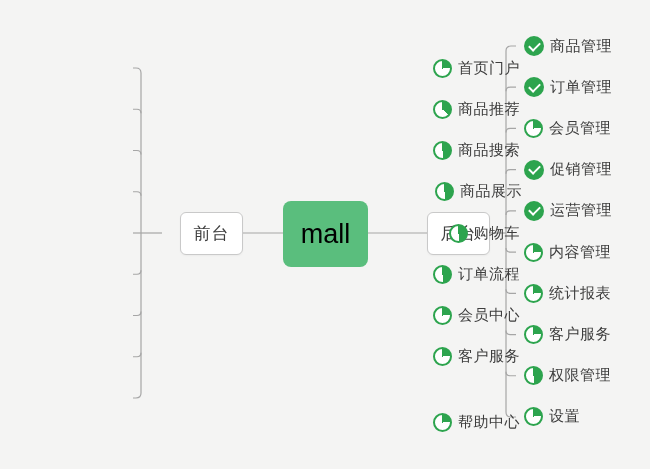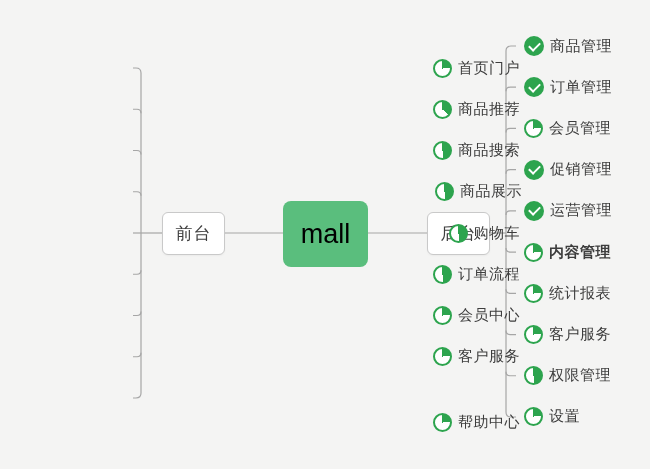--- a/index.html
+++ b/index.html
@@ -46,21 +46,21 @@
       <path d="M 516 252.1 L 510 252.1 Q 506 252.1 506 248.1" fill="none" stroke="#a6a6a6" stroke-width="1.2"></path>
       <path d="M 516 293.32 L 510 293.32 Q 506 293.32 506 289.32" fill="none" stroke="#a6a6a6" stroke-width="1.2"></path>
       <path d="M 516 334.53999999999996 L 510 334.53999999999996 Q 506 334.53999999999996 506 330.53999999999996" fill="none" stroke="#a6a6a6" stroke-width="1.2"></path>
       <path d="M 516 375.76 L 510 375.76 Q 506 375.76 506 371.76" fill="none" stroke="#a6a6a6" stroke-width="1.2"></path>
       <path d="M 141 233 L 162 233" fill="none" stroke="#a6a6a6" stroke-width="1.2"></path>
       <path d="M 223 233 L 283 233" fill="none" stroke="#a6a6a6" stroke-width="1.2"></path>
       <path d="M 367 233 L 427 233" fill="none" stroke="#a6a6a6" stroke-width="1.2"></path>
       <path d="M 488 233 L 506 233" fill="none" stroke="#a6a6a6" stroke-width="1.2"></path>
     </svg>
 
-  <div class="branch-box" id="front-box" style="left:162px;top:212px;">前台</div>
+  <div class="branch-box" id="front-box" style="left:180px;top:212px;">前台</div>
 
   <div class="root-box">mall</div>
 
   <div class="branch-box" id="back-box" style="left:427px;top:212px;">后台</div>
 
   <div id="leaf-layer">
       <div class="node" style="top: 57px; right: 130px;">
         <span class="pie" style="background: conic-gradient(var(--green) 0 25%, #fff 0);"></span>
         <span class="gap"></span>
         <span class="lbl">首页门户</span>
@@ -131,21 +131,21 @@
         <span class="gap"></span>
         <span class="lbl">促销管理</span>
       </div>
       <div class="node" style="top: 199.88px; left: 524px;">
         <span class="done">
           <span class="tick"></span>
         </span>
         <span class="gap"></span>
         <span class="lbl">运营管理</span>
       </div>
-      <div class="node" style="top: 241.1px; left: 524px; font-weight: bold;">
+      <div class="node" style="top: 241.1px; left: 524px;">
         <span class="pie" style="background: conic-gradient(var(--green) 0 25%, #fff 0);"></span>
         <span class="gap"></span>
         <span class="lbl">内容管理</span>
       </div>
       <div class="node" style="top: 282.32px; left: 524px;">
         <span class="pie" style="background: conic-gradient(var(--green) 0 25%, #fff 0);"></span>
         <span class="gap"></span>
         <span class="lbl">统计报表</span>
       </div>
       <div class="node" style="top: 323.54px; left: 524px;">

